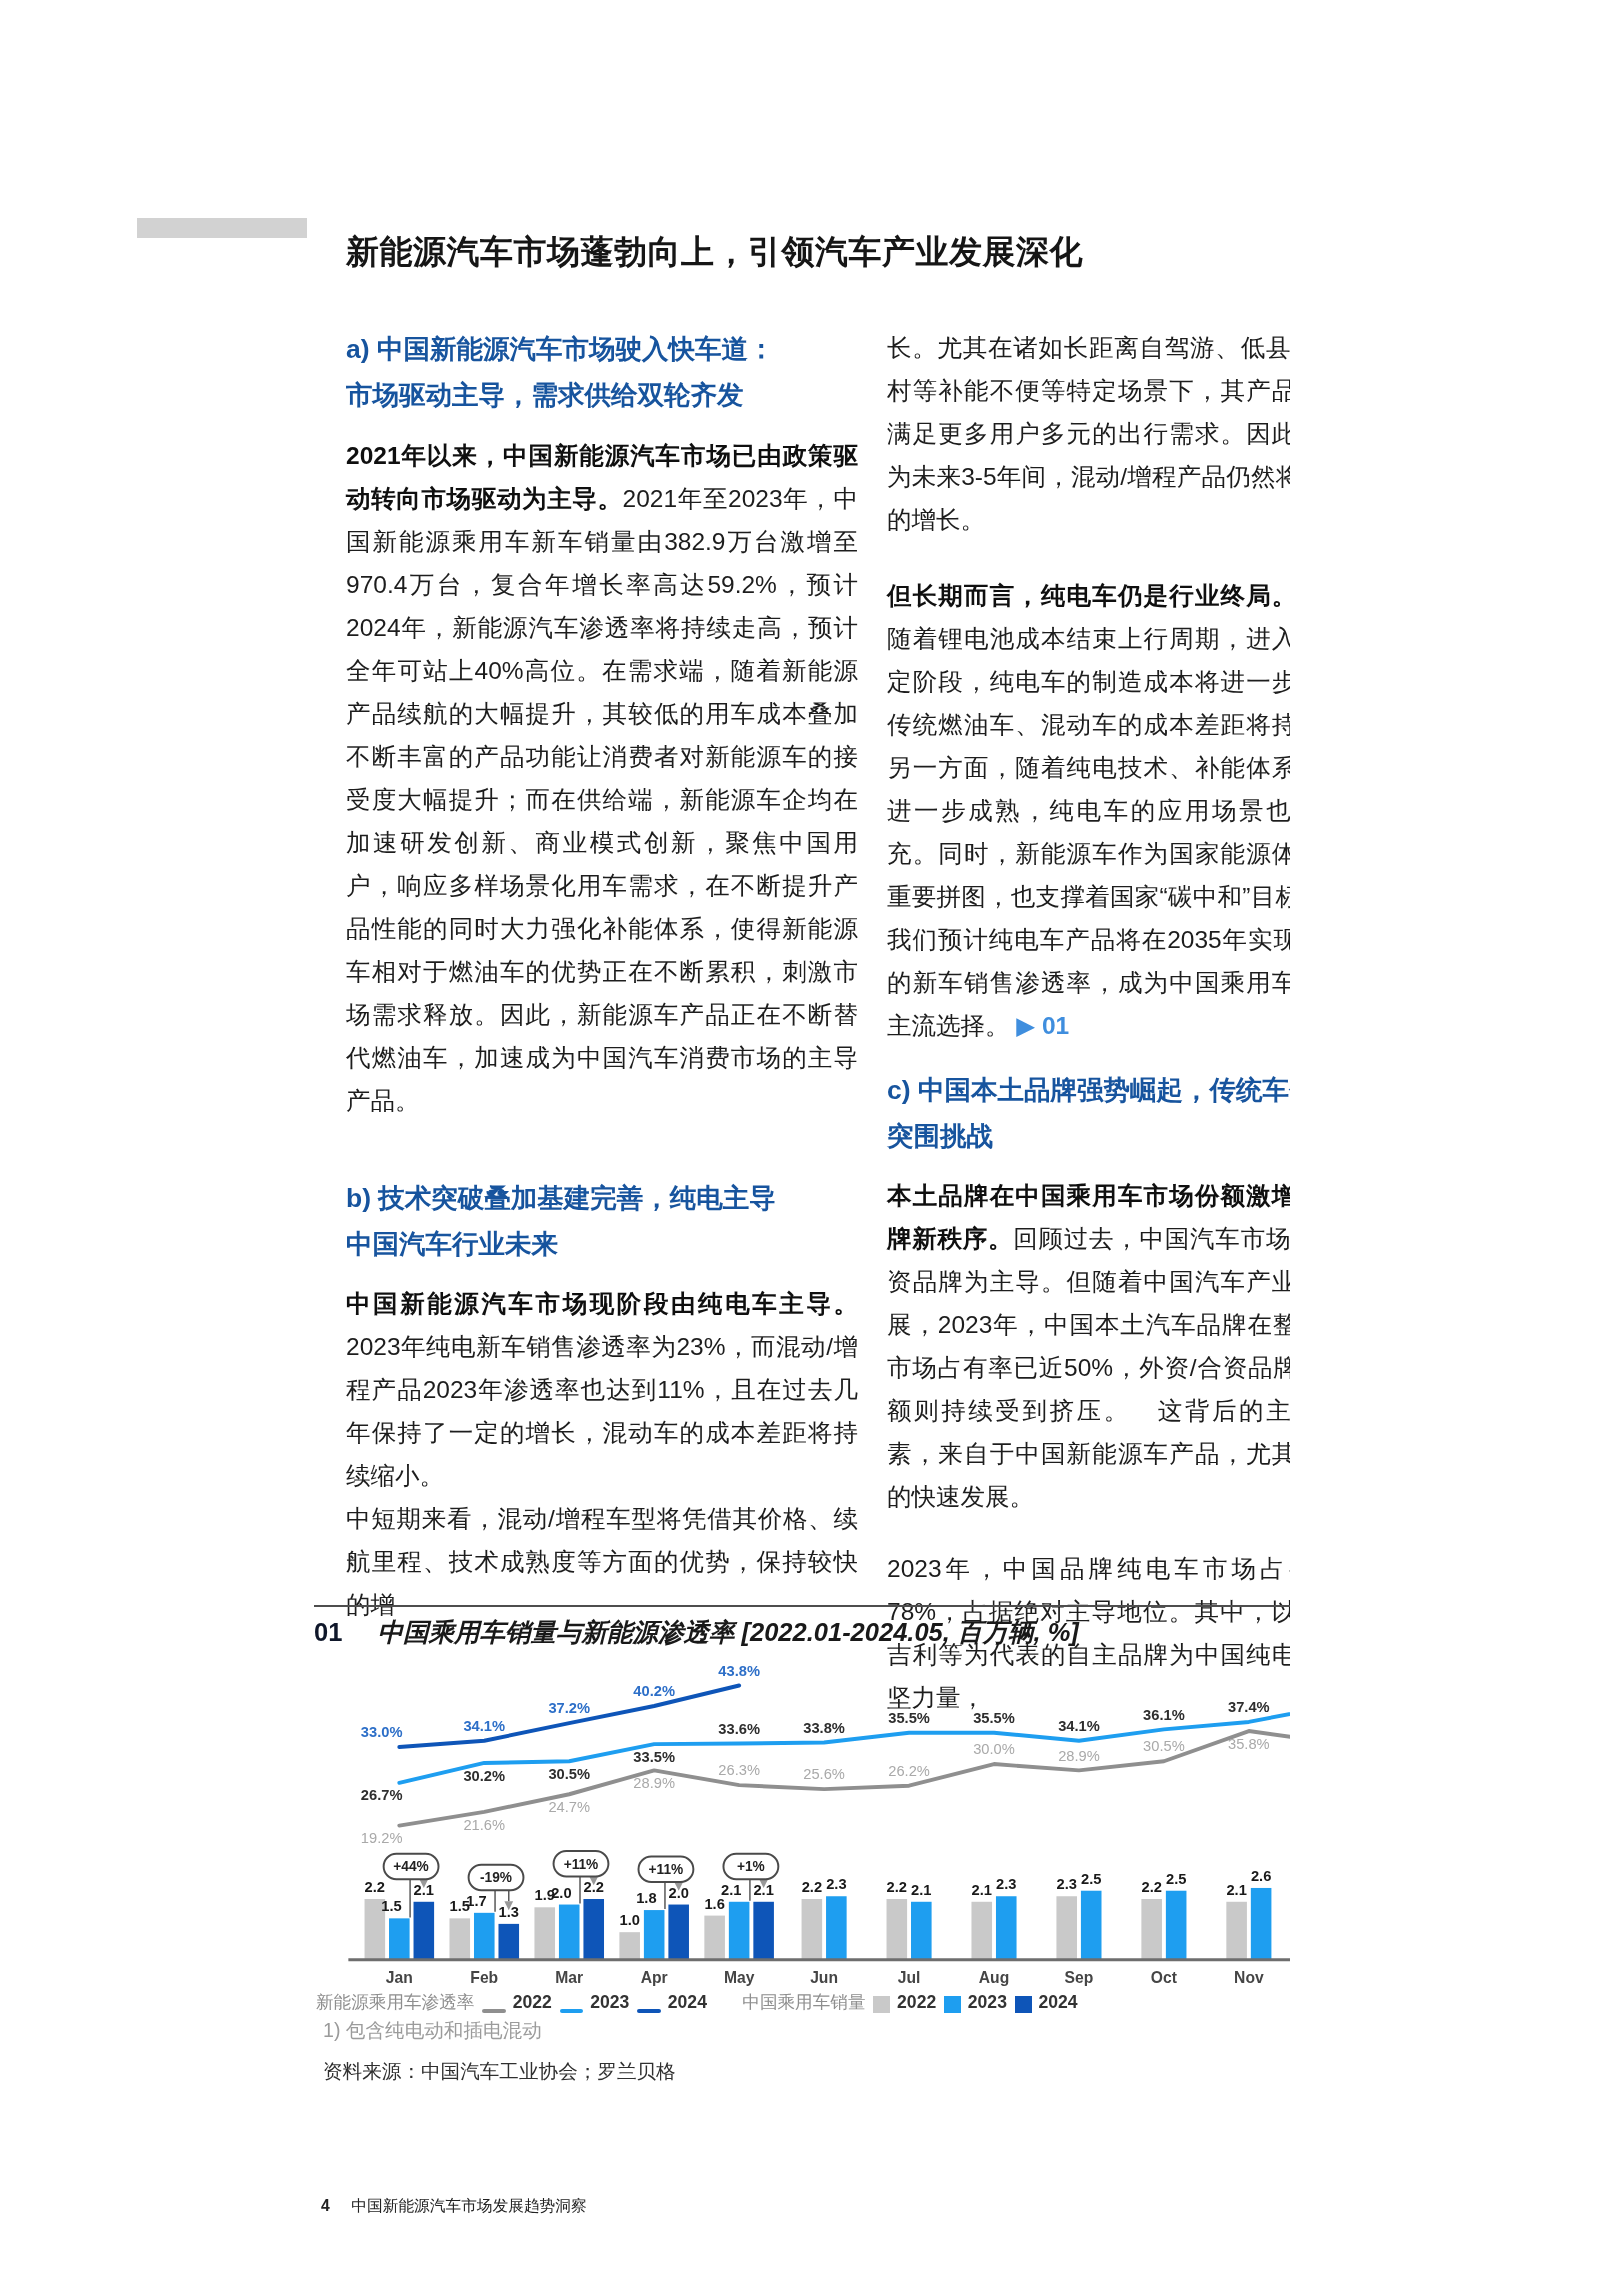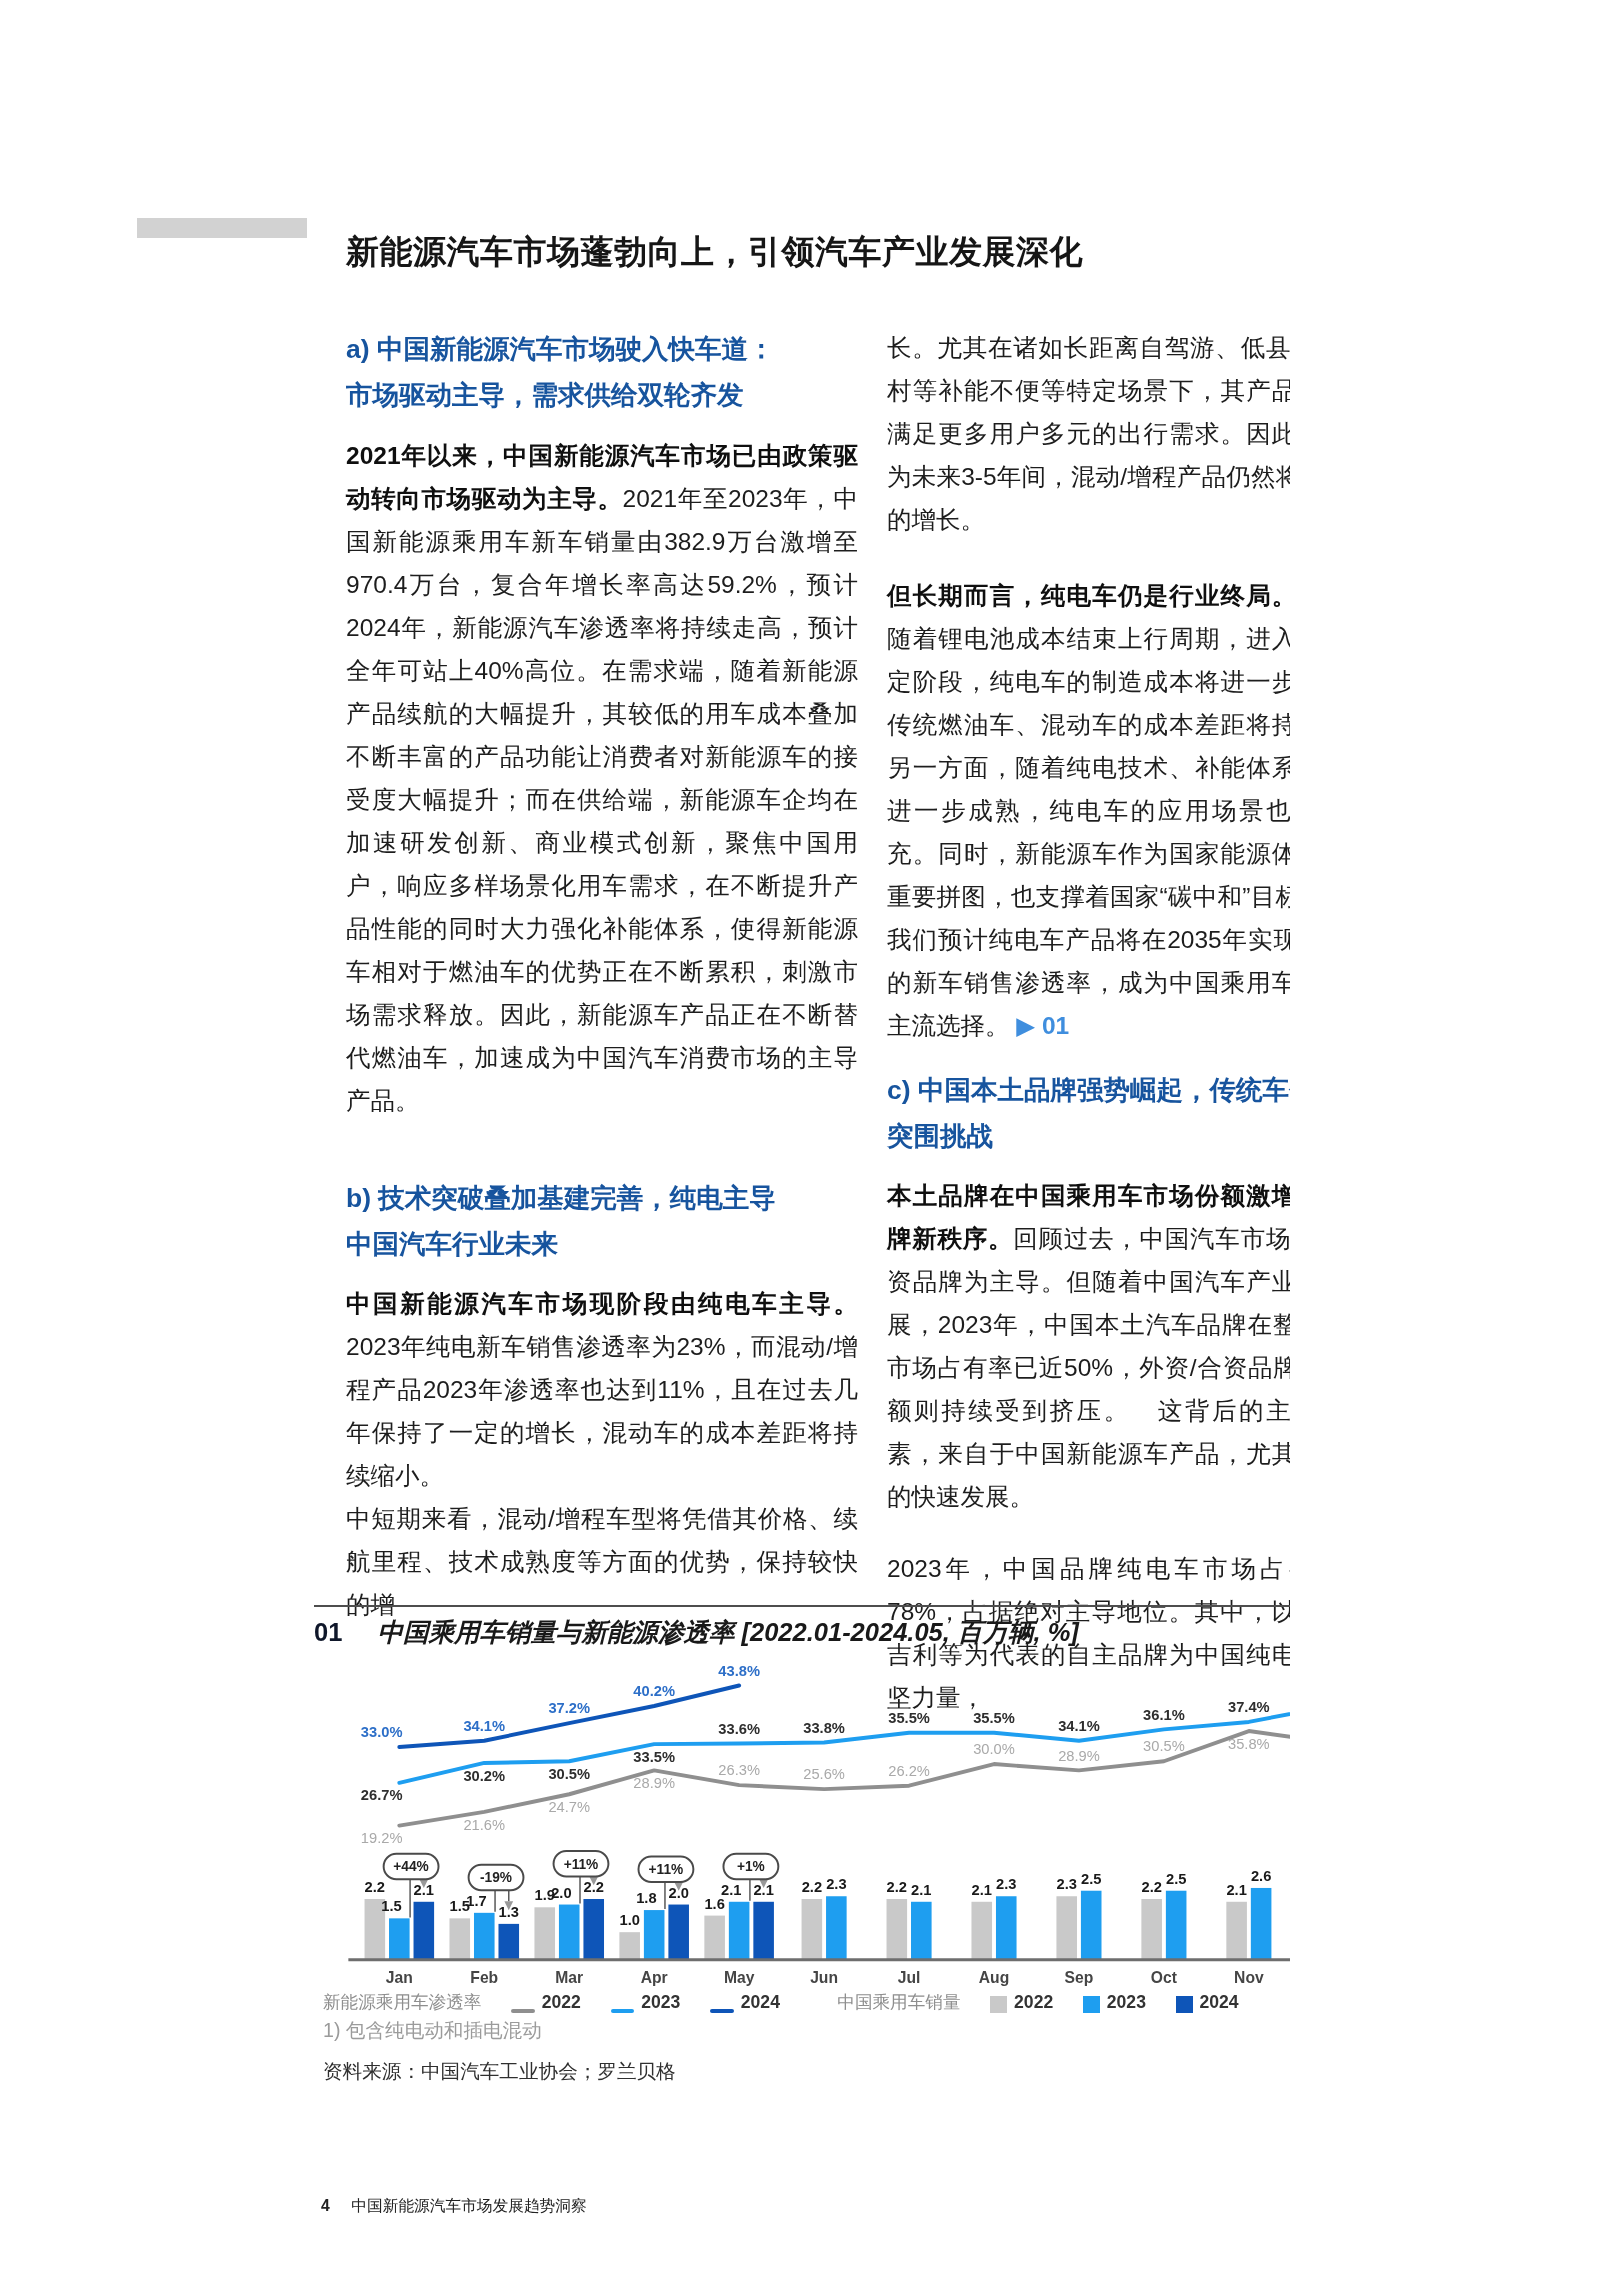--- a/index.html
+++ b/index.html
@@ -23,21 +23,21 @@
   .fig-ref{color:#3F8EDE;font-weight:700;white-space:nowrap;margin-top:36px;}
 
   .fig-rule{position:absolute;left:314px;top:1605px;width:1119px;height:2px;background:#4E4E4E;}
   .fig-head{position:absolute;left:314px;top:1615px;white-space:nowrap;}
   .fig-num{color:#0f172a;font-weight:700;font-size:25.5px;margin-right:35px;}
   .fig-title{font-weight:700;font-size:25.5px;color:#191919;font-style:italic;}
 
   #chart-svg{position:absolute;left:314px;top:1658px;}
   svg text{font-family:"Liberation Sans","DejaVu Sans",sans-serif;}
 
-  .legend{position:absolute;left:316px;top:1990px;display:flex;align-items:center;gap:30px;font-size:17.6px;margin-left:7px;}
+  .legend{position:absolute;left:316px;top:1990px;display:flex;align-items:center;gap:8px;font-size:17.6px;}
   .lg-label{color:#8E8E8E;}
   .lg-label2{margin-left:27.4px;}
   .lg-item{display:flex;align-items:flex-end;gap:6.9px;color:#333;font-weight:600;}
   .sw-line{display:inline-block;width:23.5px;height:3.9px;border-radius:2px;}
   .sw-square{display:inline-block;width:16.7px;height:16.7px;}
 
   .footnote{position:absolute;left:323px;top:2017px;font-size:19.6px;color:#9B9B9B;}
   .source{position:absolute;left:323px;top:2058px;font-size:19.6px;color:#2F2F2F;}
 
   .footer{position:absolute;left:289px;top:2196px;font-size:15.7px;color:#222;margin-left:32px;}

